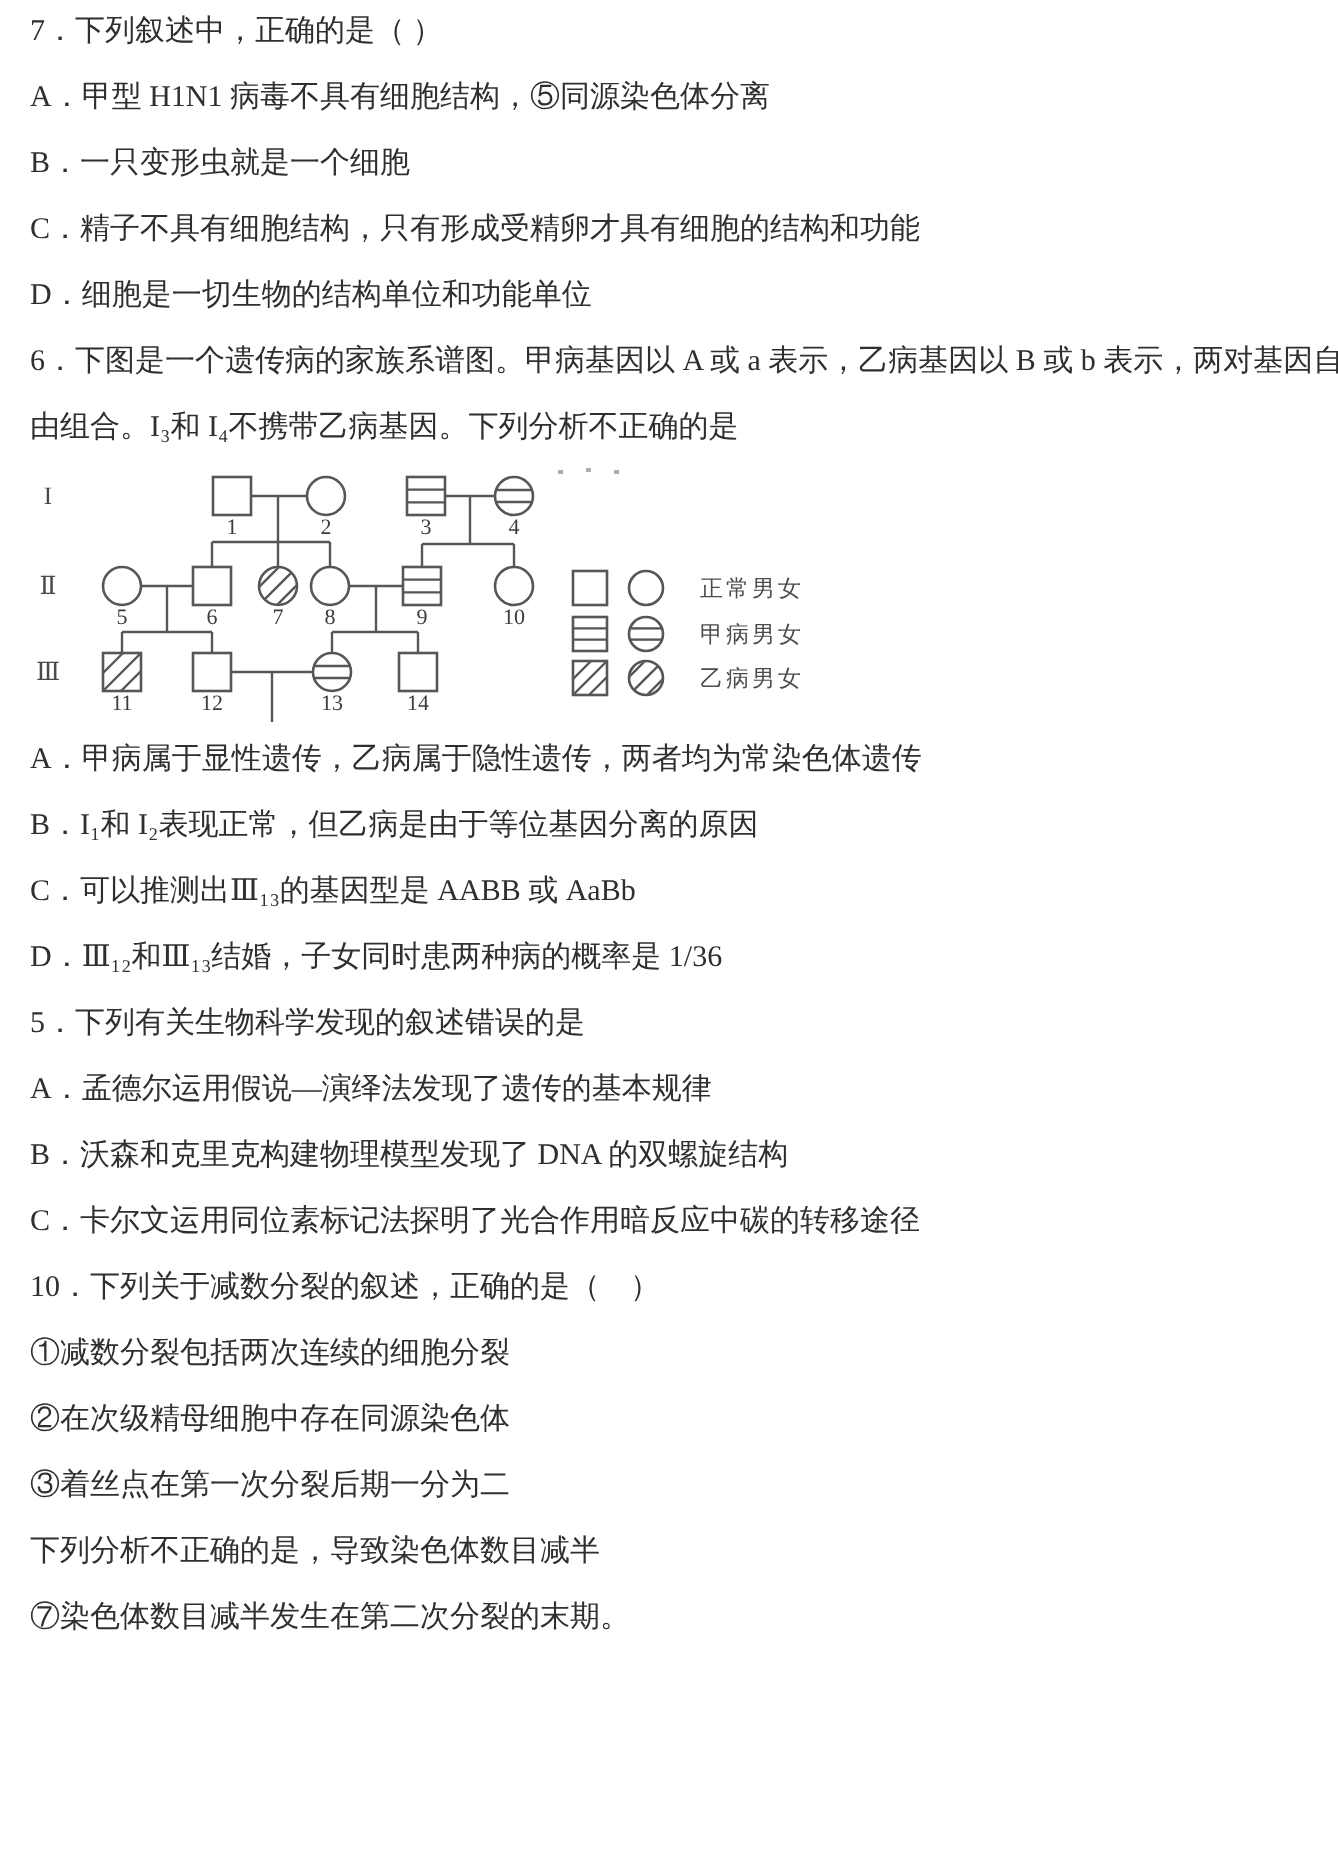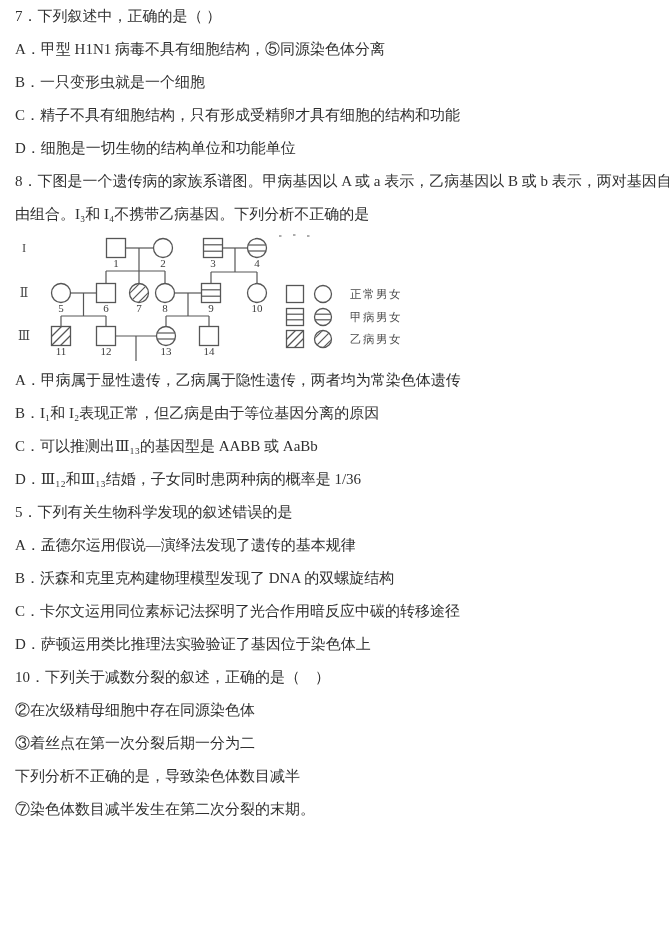--- a/index.html
+++ b/index.html
@@ -19,21 +19,21 @@
 <body>
 
 <div class="page">
 
   <div class="tline">7．下列叙述中，正确的是（ ）</div>
   <div class="tline">A．甲型 H1N1 病毒不具有细胞结构，⑤同源染色体分离</div>
   <div class="tline">B．一只变形虫就是一个细胞</div>
   <div class="tline">C．精子不具有细胞结构，只有形成受精卵才具有细胞的结构和功能</div>
   <div class="tline">D．细胞是一切生物的结构单位和功能单位</div>
 
-  <div class="tline">8．下图是一个遗传病的家族系谱图。甲病基因以 A 或 a 表示，乙病基因以 B 或 b 表示，两对基因自</div>
+  <div class="tline">6．下图是一个遗传病的家族系谱图。甲病基因以 A 或 a 表示，乙病基因以 B 或 b 表示，两对基因自</div>
   <div class="tline">由组合。I₃和 I₄不携带乙病基因。下列分析不正确的是</div>
 
   <div class="pedigree">
     <svg width="450" height="133" viewBox="0 0 450 133">
       <defs>
         <clipPath id="clip-p7">
             <circle cx="129" cy="62" r="9"></circle>
           </clipPath>
         <clipPath id="clip-leg3">
             <circle cx="313" cy="108" r="8"></circle>
@@ -183,21 +183,21 @@
 
   <div class="tline">A．甲病属于显性遗传，乙病属于隐性遗传，两者均为常染色体遗传</div>
   <div class="tline">B．I₁和 I₂表现正常，但乙病是由于等位基因分离的原因</div>
   <div class="tline">C．可以推测出Ⅲ₁₃的基因型是 AABB 或 AaBb</div>
   <div class="tline">D．Ⅲ₁₂和Ⅲ₁₃结婚，子女同时患两种病的概率是 1/36</div>
 
   <div class="tline">5．下列有关生物科学发现的叙述错误的是</div>
   <div class="tline">A．孟德尔运用假说—演绎法发现了遗传的基本规律</div>
   <div class="tline">B．沃森和克里克构建物理模型发现了 DNA 的双螺旋结构</div>
   <div class="tline">C．卡尔文运用同位素标记法探明了光合作用暗反应中碳的转移途径</div>
-  <div class="tline">D．萨顿运用类比推理法实验验证了基因位于染色体上</div>
 
   <div class="tline">10．下列关于减数分裂的叙述，正确的是（　）</div>
+  <div class="tline">①减数分裂包括两次连续的细胞分裂</div>
   <div class="tline">②在次级精母细胞中存在同源染色体</div>
   <div class="tline">③着丝点在第一次分裂后期一分为二</div>
   <div class="tline">下列分析不正确的是，导致染色体数目减半</div>
   <div class="tline">⑦染色体数目减半发生在第二次分裂的末期。</div>
 
 </div>
 
 </body></html>

